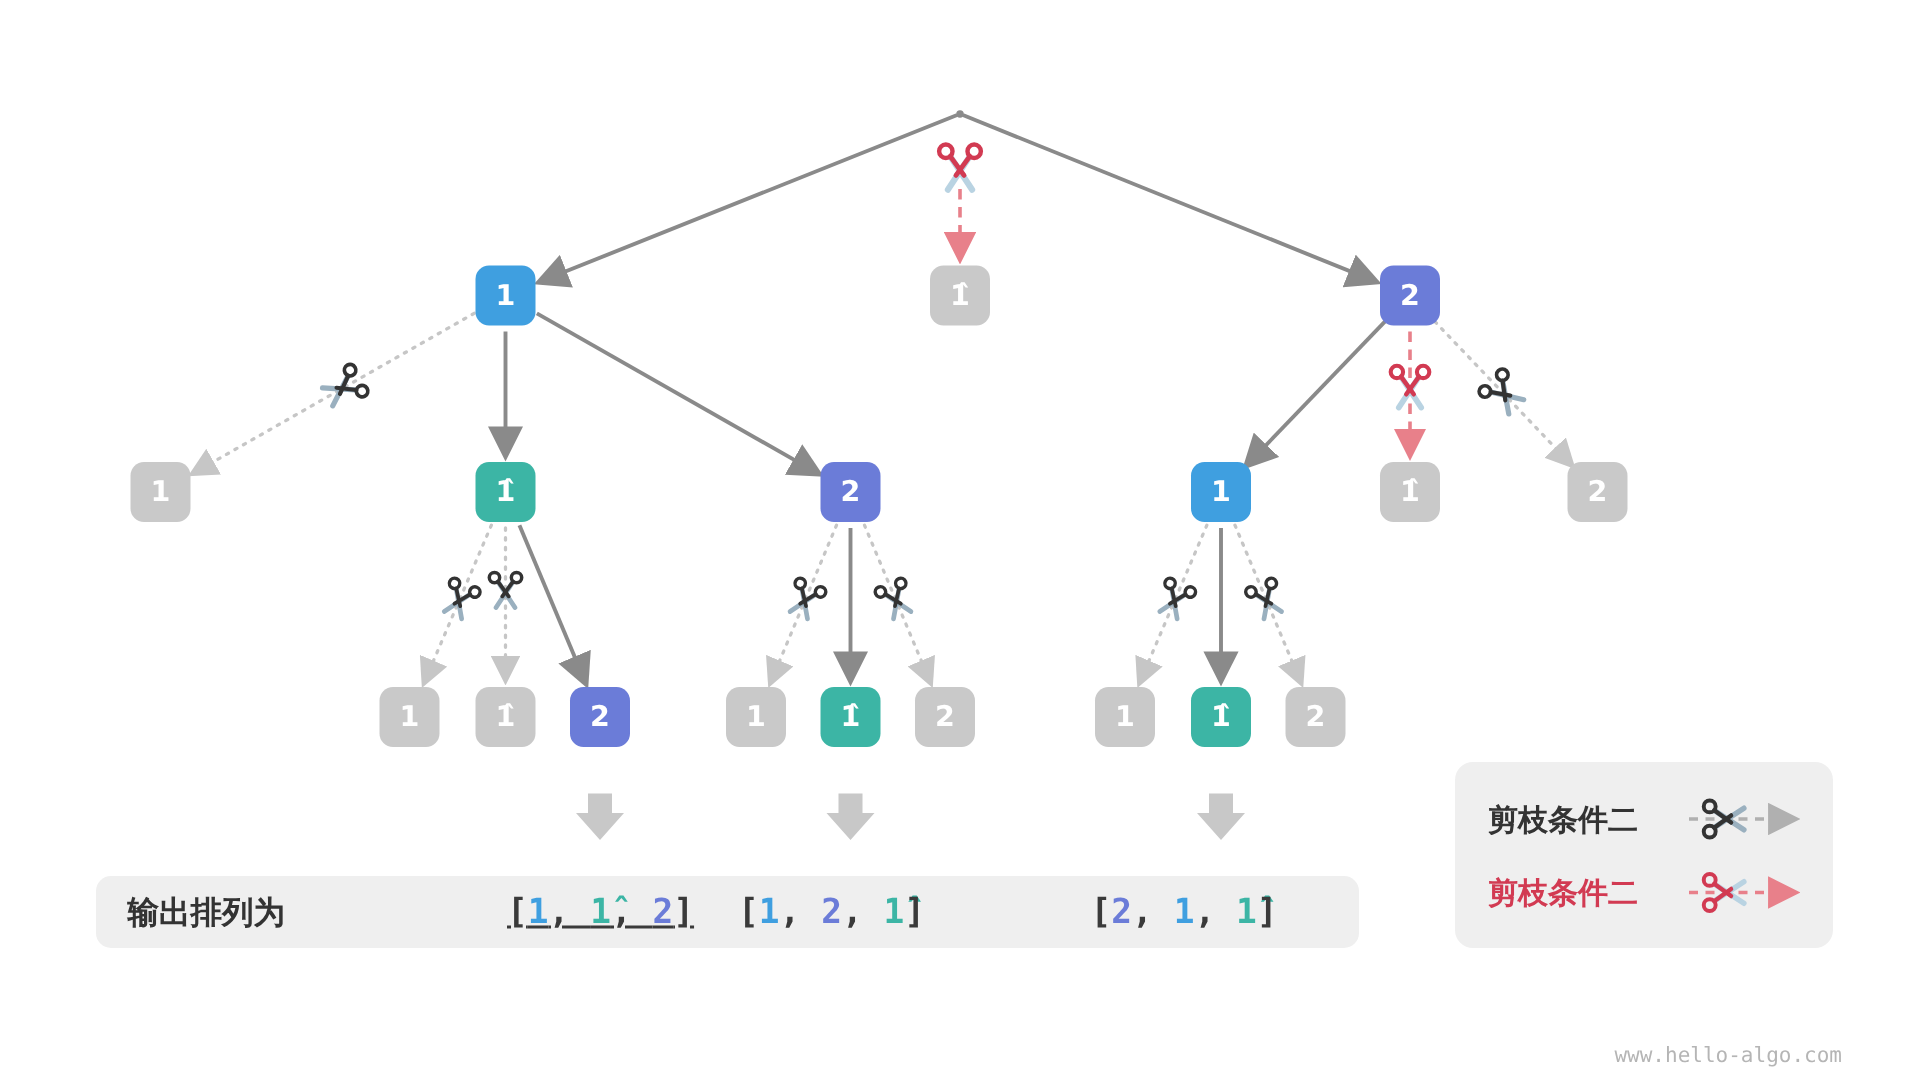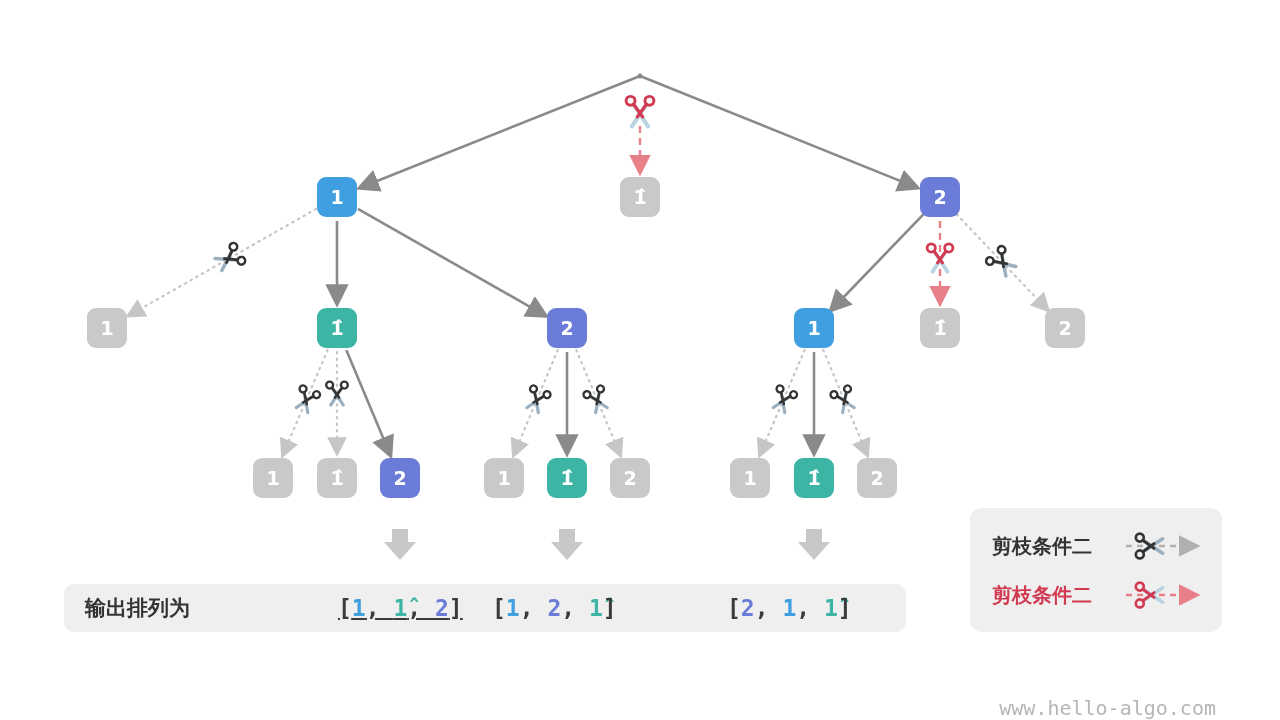--- a/index.html
+++ b/index.html
@@ -35,23 +35,23 @@
   #legend-box { position: absolute; left: 970px; top: 508px; width: 252px; height: 124px;
                 background: var(--box_bg); border-radius: 12px; }
   .legend-row { position: absolute; left: 992px; width: 216px; height: 34px;
                 display: flex; align-items: center; justify-content: space-between; }
   .legend-label { font-weight: bold; font-size: 20px; }
   .legend-label.dark { color: #333333; }
   .legend-label.red  { color: var(--red); }
   .legend-arrow-gray { stroke: #b0b0b0; stroke-width: 2.4; stroke-dasharray: 6 5; }
   .legend-arrow-red  { stroke: var(--salmon); stroke-width: 2.4; stroke-dasharray: 6 5; }
 
-  #watermark { position: absolute; right: 64px; top: 696px;
+  #watermark { position: absolute; right: 52px; top: 696px;
                font-family: "DejaVu Sans Mono", "Liberation Mono", monospace;
-               font-size: 20px; color: #b5b5b5; }
+               font-size: 14px; color: #b5b5b5; }
 </style>
 </head>
 <body>
 
 <div id="stage">
 
   <svg id="edges-svg" width="1280" height="720" viewBox="0 0 1280 720">
     <defs>
       <marker id="m-solid" viewBox="0 0 10 10" refX="8" refY="5" markerWidth="9" markerHeight="9" orient="auto">
         <path d="M0 0 L10 5 L0 10 Z" fill="#8a8a8a"></path>

